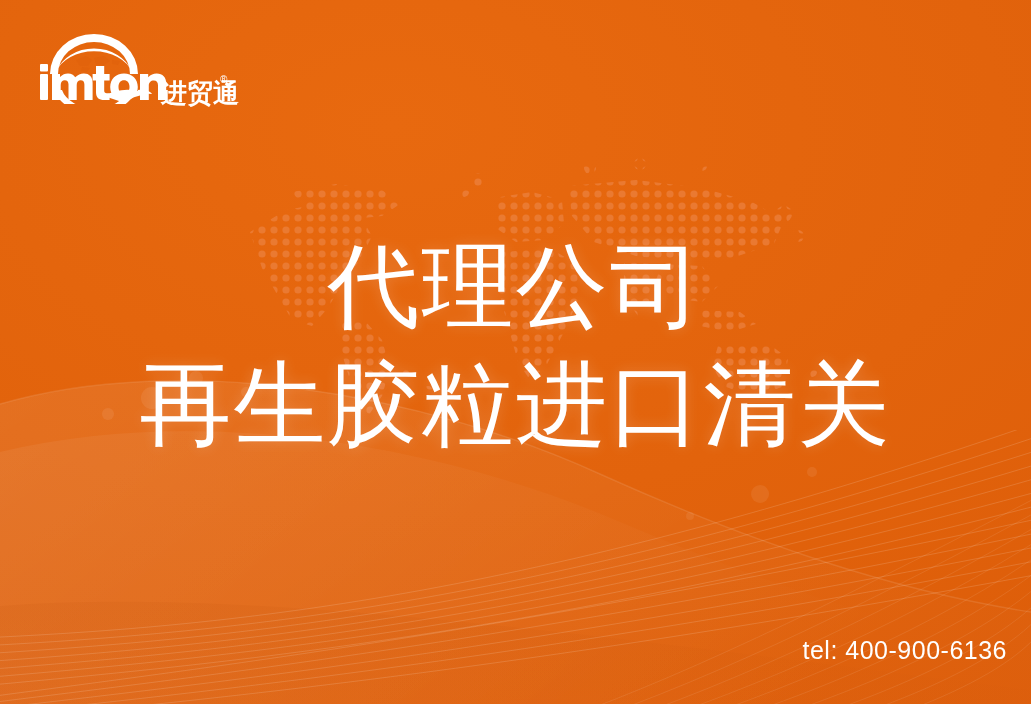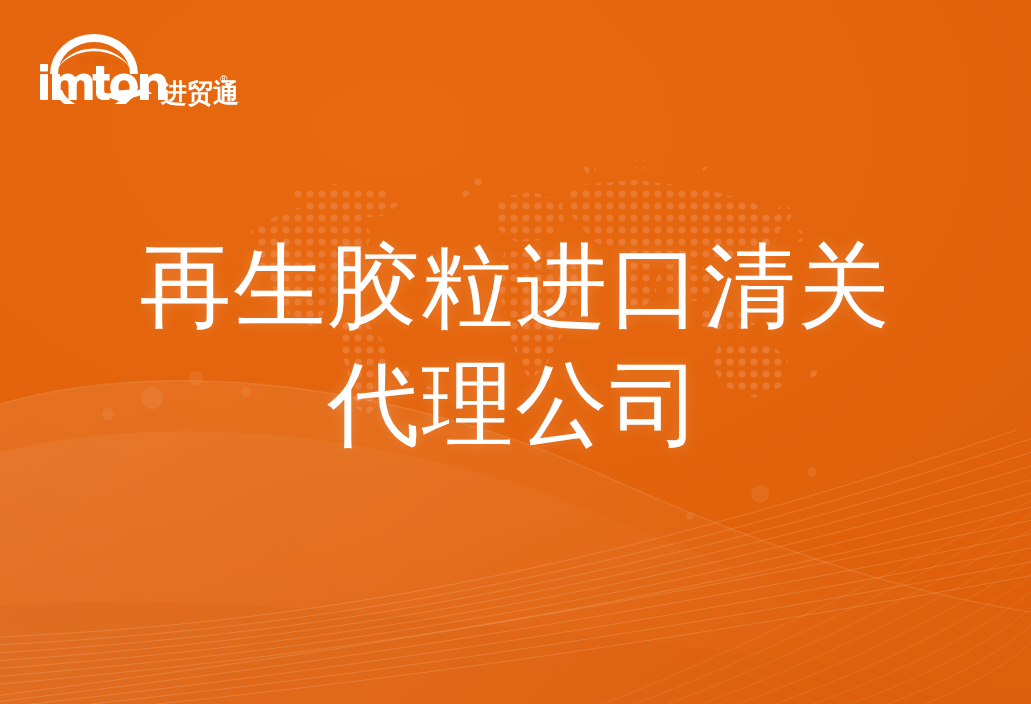--- a/index.html
+++ b/index.html
@@ -265,18 +265,19 @@
         <path d="M90 43.4 c8.2 0 13.8 5.6 13.8 13.6 0 8-5.6 13.6-13.8 13.6 -8.2 0-13.8-5.6-13.8-13.6 0-8 5.6-13.6 13.8-13.6 Z m0 6.8 c-3.3 0-5.5 2.7-5.5 6.8 0 4.1 2.2 6.8 5.5 6.8 3.3 0 5.5-2.7 5.5-6.8 0-4.1-2.2-6.8-5.5-6.8 Z"></path>
 
         <path d="M106 44 h8.2 v3.2 c2.4-2.6 5.1-3.8 8.5-3.8 6 0 9.5 3.7 9.5 10 V70 h-8.2 V55.2 c0-3-1.5-4.7-4.2-4.7 -3 0-5 2-5 5.3 V70 H106 Z"></path>
       </g>
     </svg>
     <div class="logo-cn">进贸通</div>
     <div class="logo-reg">®</div>
   </div>
 
   <div class="headline">
+    <span class="line">代理公司</span>
     <span class="line">再生胶粒进口清关</span>
-    <span class="line">代理公司</span>
   </div>
 
+  <div class="tel">tel: 400-900-6136</div>
 
 </div>
 
 </body></html>

